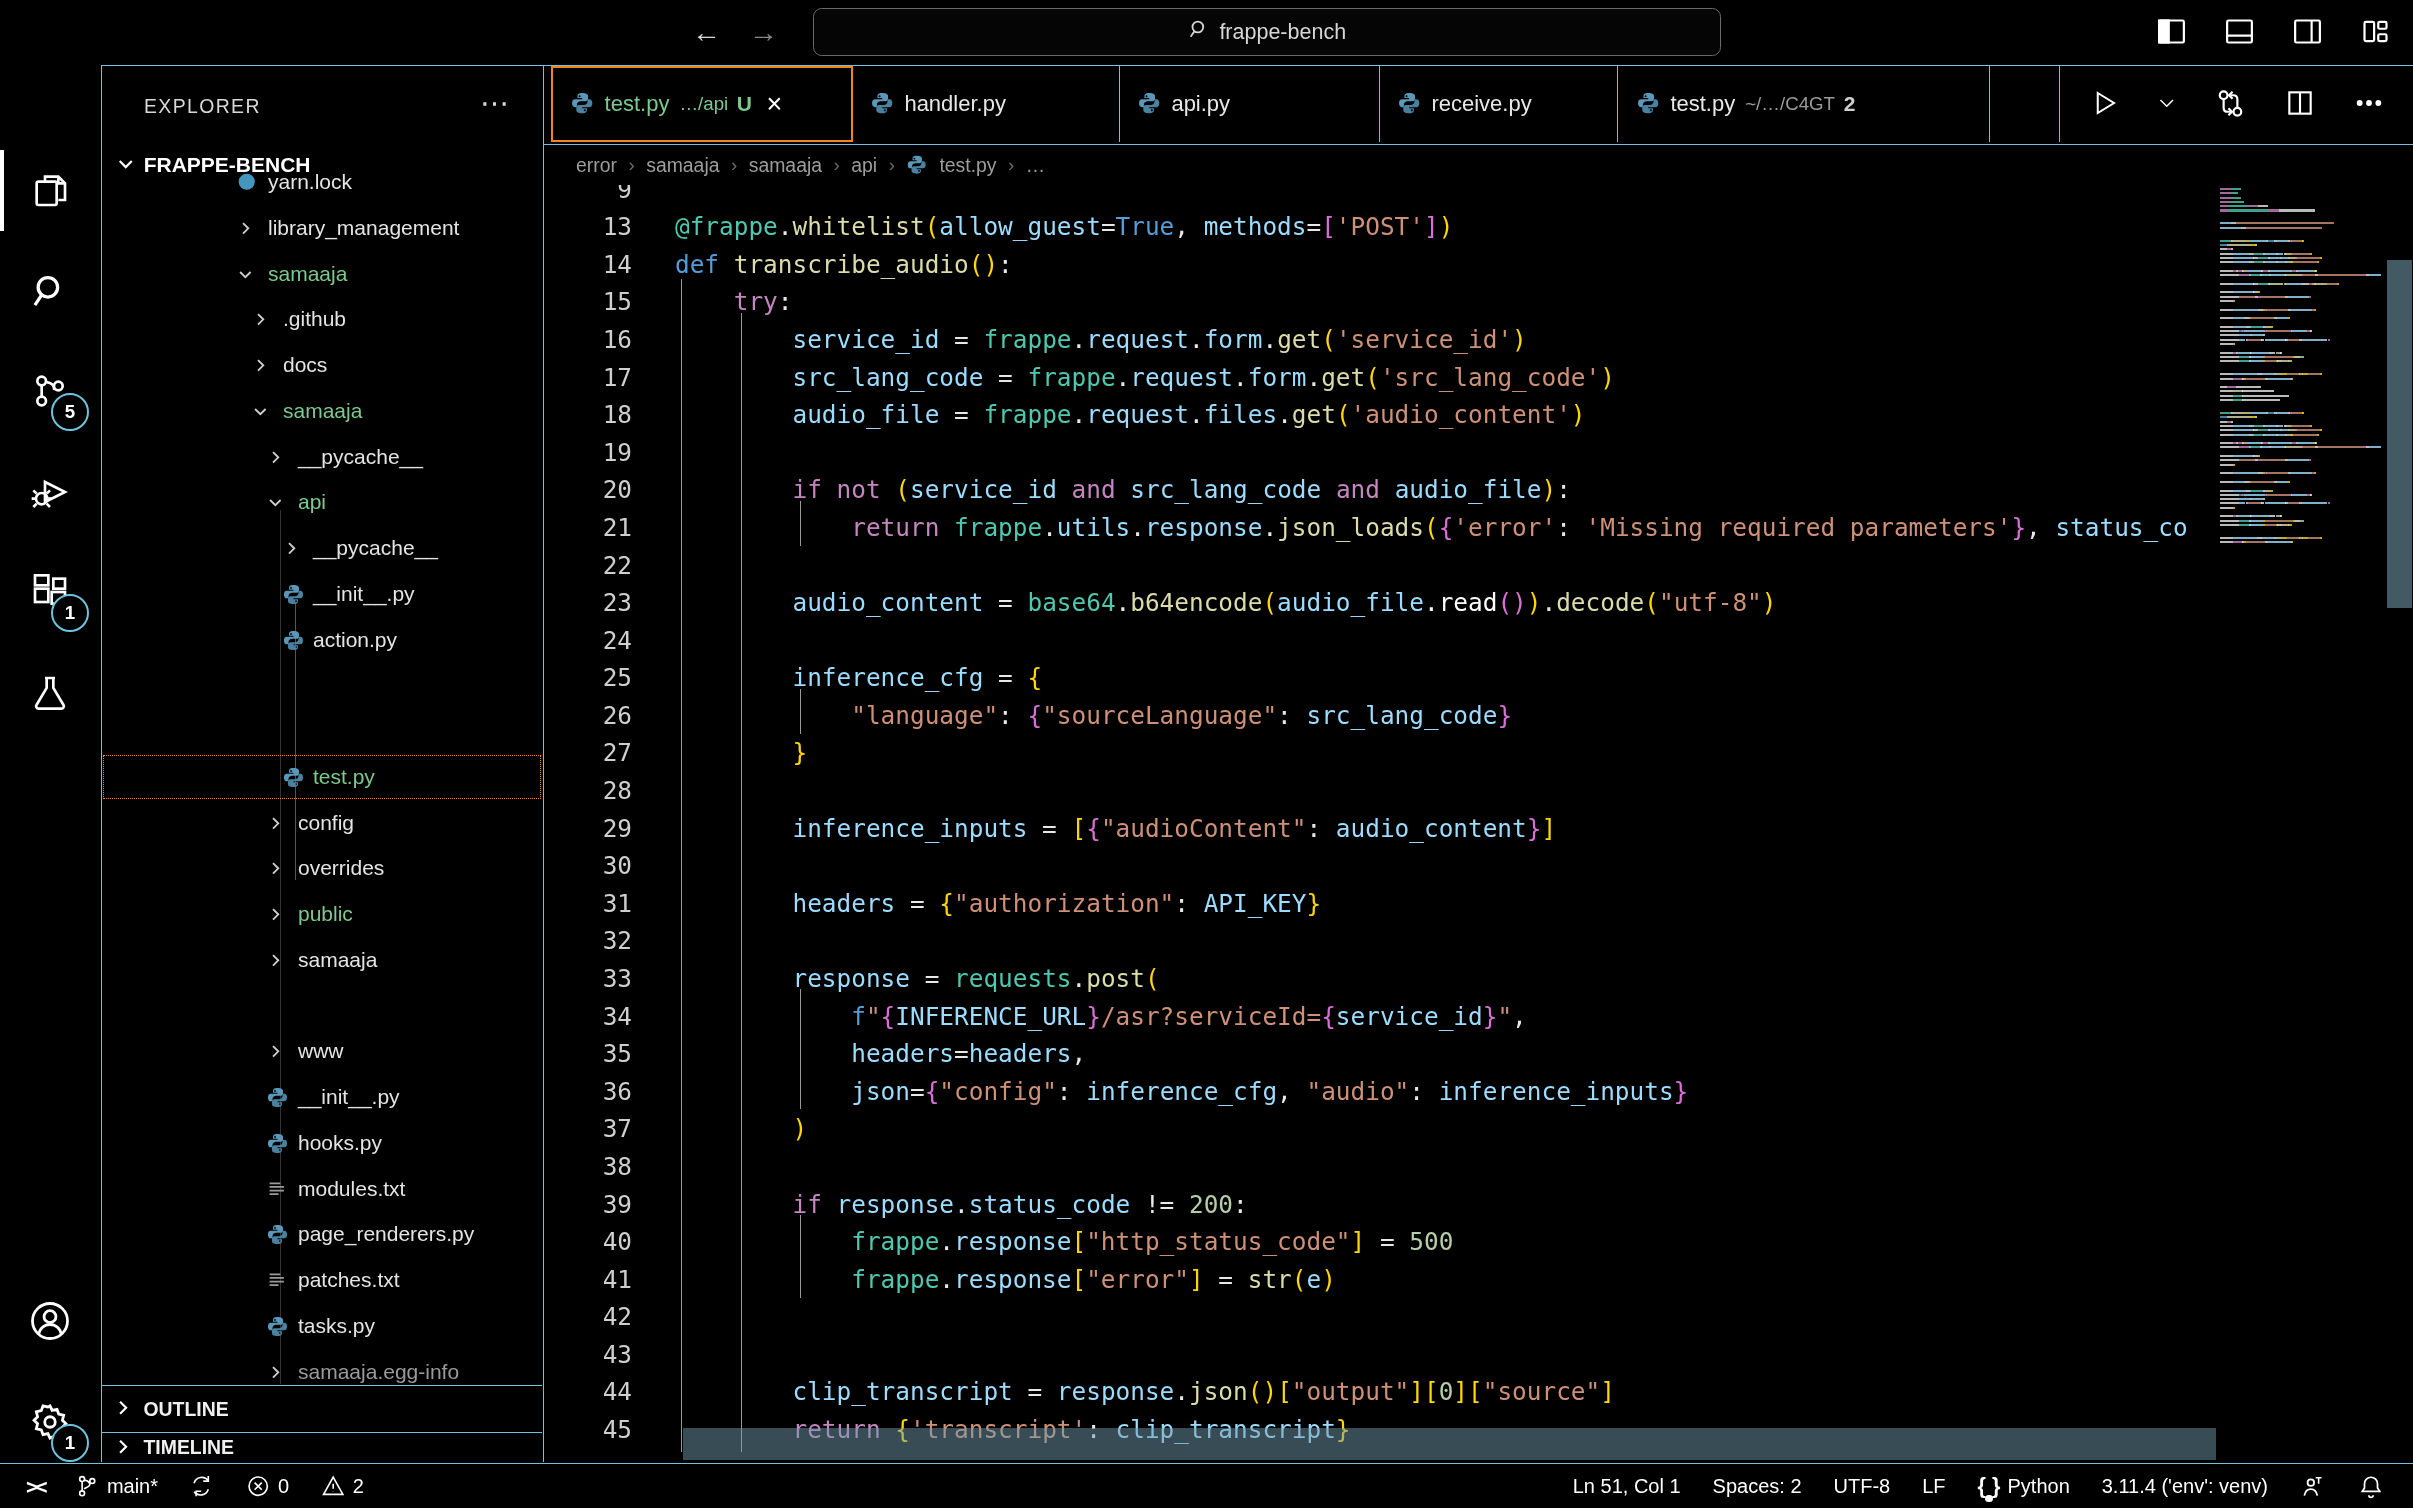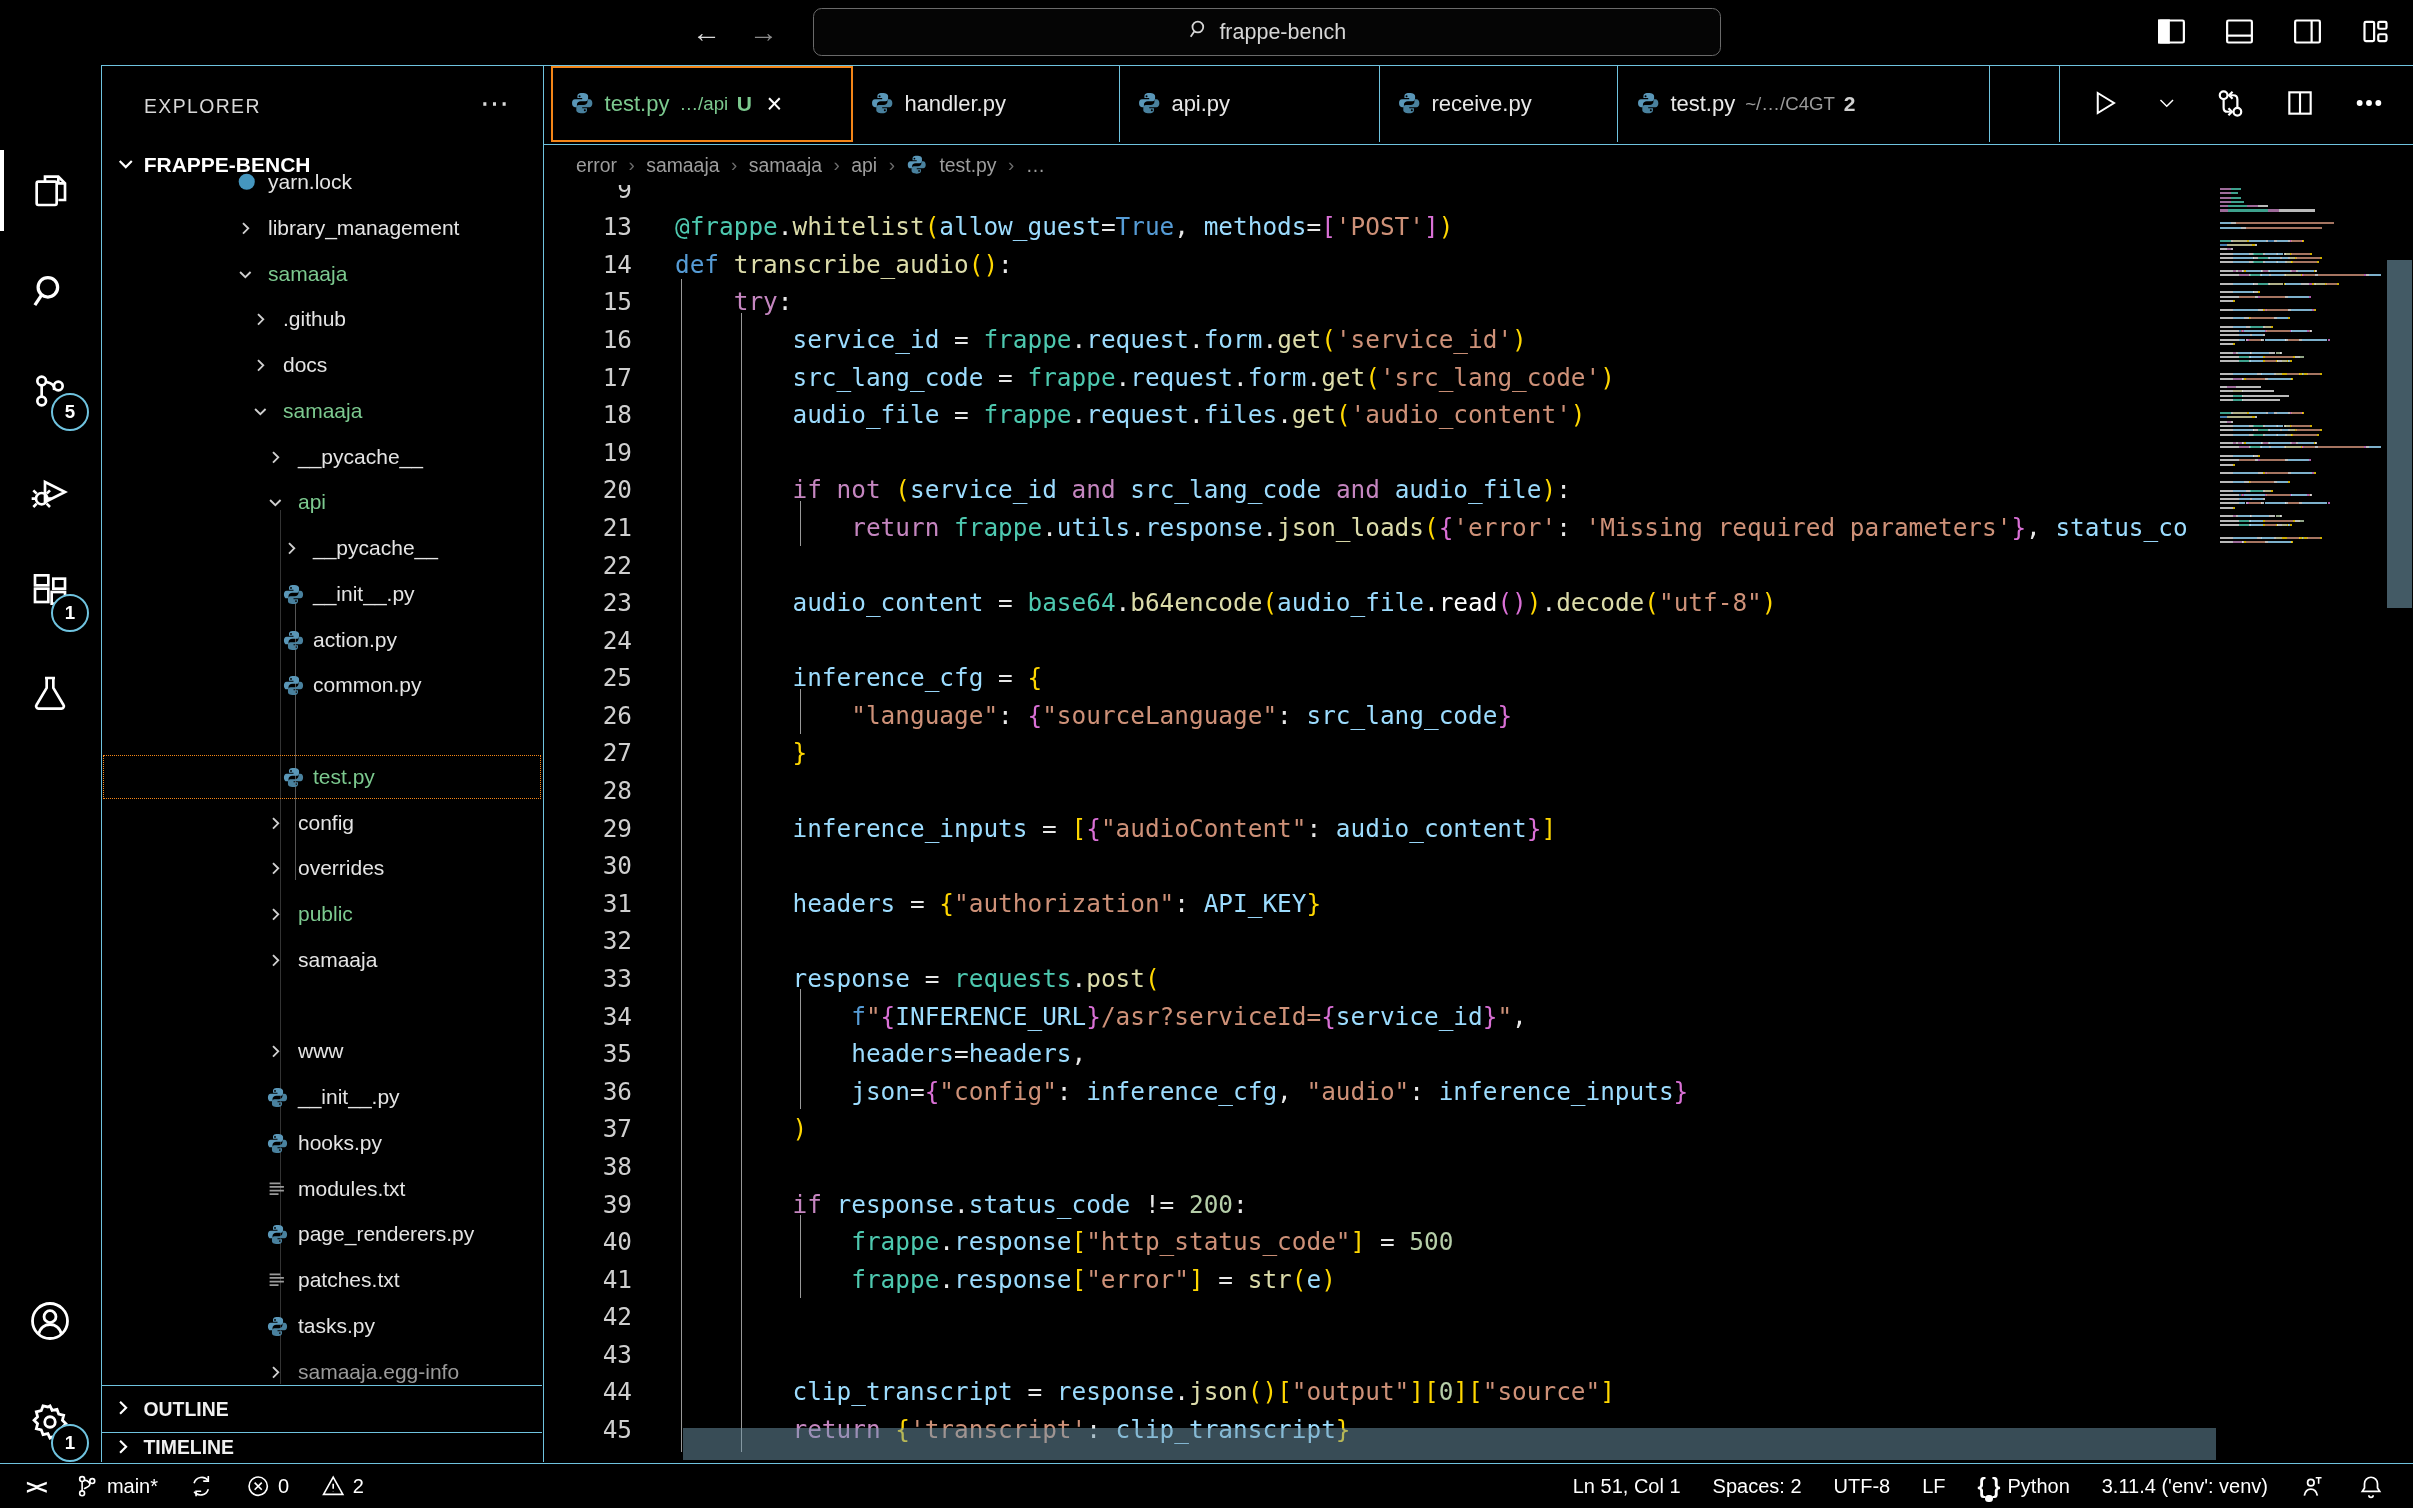--- a/index.html
+++ b/index.html
@@ -272,29 +272,20 @@
         <span class="lbl" style="position:absolute;left:211px">__init__.py</span>
       </div>
       <div class="trow" style="top: 445px;">
         <span style="position:absolute;left:180px;display:flex;align-items:center">
           <svg width="23" height="23" viewBox="0 0 24 24">
             <path fill="#5A97B8" d="M11.9 2c-4 0-4.6 1.8-4.6 3.2V7h4.7v1H4.9C3 8 2 9.6 2 11.9 2 14.3 3 16 4.9 16h1.9v-2.4c0-2 1.7-3.4 3.8-3.4h4.6c1.6 0 2.6-1.1 2.6-2.7V5.2C17.8 3.5 16.3 2 11.9 2zM9.4 4.1a1 1 0 110 2 1 1 0 010-2z"></path>
             <path fill="#49819E" d="M12.1 22c4 0 4.6-1.8 4.6-3.2V17h-4.7v-1h7.1c1.9 0 2.9-1.6 2.9-3.9 0-2.4-1-4.1-2.9-4.1h-1.9v2.4c0 2-1.7 3.4-3.8 3.4H8.8c-1.6 0-2.6 1.1-2.6 2.7v2.3c0 1.7 1.5 3.2 5.9 3.2zm2.5-2.1a1 1 0 110-2 1 1 0 010 2z"></path>
           </svg>
         </span>
         <span class="lbl" style="position:absolute;left:211px">action.py</span>
-      </div>
-      <div class="trow" style="top: 490px;">
-        <span style="position:absolute;left:180px;display:flex;align-items:center">
-          <svg width="23" height="23" viewBox="0 0 24 24">
-            <path fill="#5A97B8" d="M11.9 2c-4 0-4.6 1.8-4.6 3.2V7h4.7v1H4.9C3 8 2 9.6 2 11.9 2 14.3 3 16 4.9 16h1.9v-2.4c0-2 1.7-3.4 3.8-3.4h4.6c1.6 0 2.6-1.1 2.6-2.7V5.2C17.8 3.5 16.3 2 11.9 2zM9.4 4.1a1 1 0 110 2 1 1 0 010-2z"></path>
-            <path fill="#49819E" d="M12.1 22c4 0 4.6-1.8 4.6-3.2V17h-4.7v-1h7.1c1.9 0 2.9-1.6 2.9-3.9 0-2.4-1-4.1-2.9-4.1h-1.9v2.4c0 2-1.7 3.4-3.8 3.4H8.8c-1.6 0-2.6 1.1-2.6 2.7v2.3c0 1.7 1.5 3.2 5.9 3.2zm2.5-2.1a1 1 0 110-2 1 1 0 010 2z"></path>
-          </svg>
-        </span>
-        <span class="lbl" style="position:absolute;left:211px">common.py</span>
       </div>
       <div class="trow git selected" style="top: 582px;">
         <span style="position:absolute;left:180px;display:flex;align-items:center">
           <svg width="23" height="23" viewBox="0 0 24 24">
             <path fill="#5A97B8" d="M11.9 2c-4 0-4.6 1.8-4.6 3.2V7h4.7v1H4.9C3 8 2 9.6 2 11.9 2 14.3 3 16 4.9 16h1.9v-2.4c0-2 1.7-3.4 3.8-3.4h4.6c1.6 0 2.6-1.1 2.6-2.7V5.2C17.8 3.5 16.3 2 11.9 2zM9.4 4.1a1 1 0 110 2 1 1 0 010-2z"></path>
             <path fill="#49819E" d="M12.1 22c4 0 4.6-1.8 4.6-3.2V17h-4.7v-1h7.1c1.9 0 2.9-1.6 2.9-3.9 0-2.4-1-4.1-2.9-4.1h-1.9v2.4c0 2-1.7 3.4-3.8 3.4H8.8c-1.6 0-2.6 1.1-2.6 2.7v2.3c0 1.7 1.5 3.2 5.9 3.2zm2.5-2.1a1 1 0 110-2 1 1 0 010 2z"></path>
           </svg>
         </span>
         <span class="lbl" style="position:absolute;left:211px">test.py</span>
       </div>

